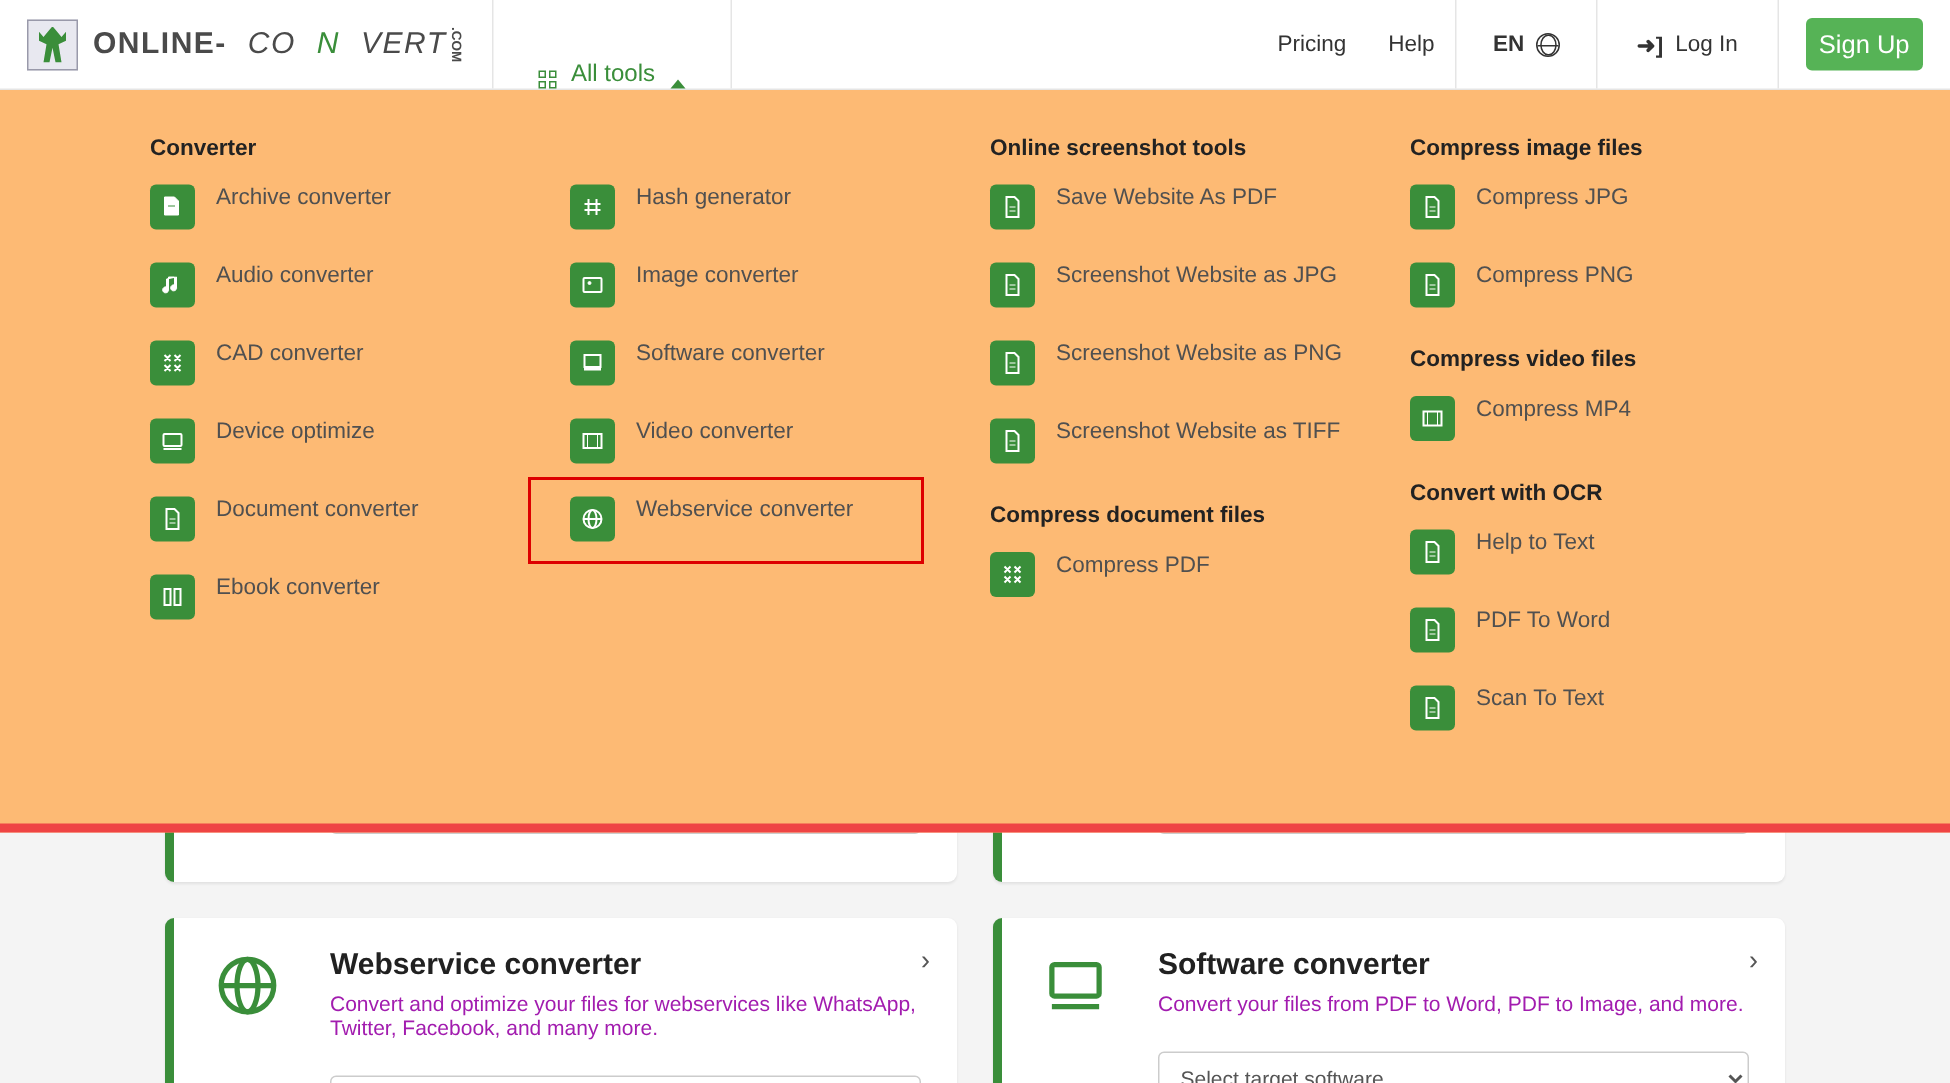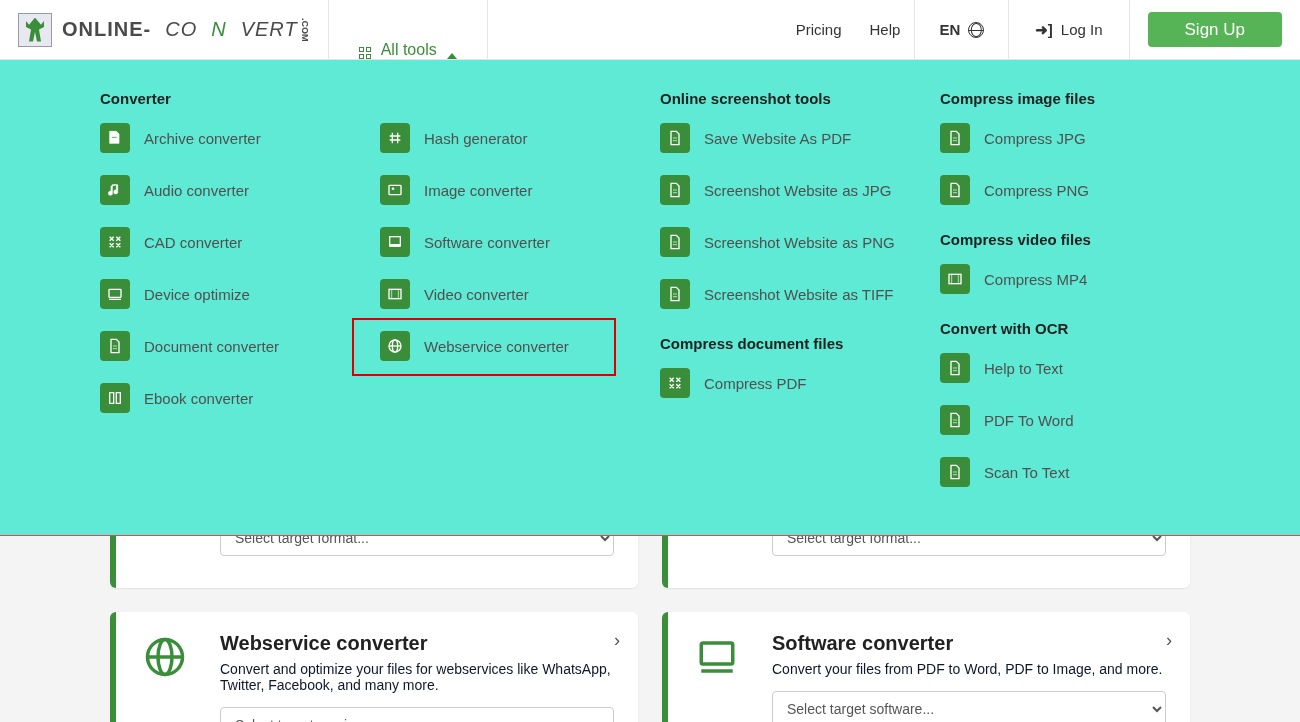--- a/index.html
+++ b/index.html
@@ -31,56 +31,56 @@
   .chev{width:0;height:0;border-left:5px solid transparent;border-right:5px solid transparent;border-bottom:6px solid #3a8e3a;}
 
   .spacer{flex:1;}
   .navitem{display:flex;align-items:center;padding:0 14px;color:#333;font-size:15px;cursor:pointer;}
   .lang{border-left:1px solid #e5e5e5;border-right:1px solid #e5e5e5;padding:0 24px;gap:8px;font-weight:bold;}
   .globe{width:16px;height:16px;border:1.5px solid #333;border-radius:50%;position:relative;}
   .globe:before{content:"";position:absolute;left:50%;top:0;bottom:0;width:60%;transform:translateX(-50%);border:1.5px solid #333;border-radius:50%;}
   .globe:after{content:"";position:absolute;top:50%;left:0;right:0;height:0;border-top:1.5px solid #333;}
   .login{gap:8px;padding:0 26px;border-right:1px solid #e5e5e5;}
   .login-ic{font-weight:bold;}
-  .signup{background:#56b356;color:#fff;border-radius:4px;margin:12px 18px;padding:0 37px;display:flex;align-items:center;font-size:17px;}
+  .signup{background:#56b356;color:#fff;border-radius:4px;margin:12px 18px;padding:0 9px;display:flex;align-items:center;font-size:17px;}
 
   
   .mega {
-    position:absolute; left:0; right:0; top:60px; background:#5eead4;
-    border-bottom:1px solid #ef4444;
+    position:absolute; left:0; right:0; top:60px; background:#fdba74;
+    border-bottom:6px solid #ef4444;
     display:grid;
     grid-template-columns: 280px 280px 280px 280px;
-    padding:30px 0 26px 100px;
+    padding:30px 0 40px 100px;
     gap:0 0;
     z-index:10;
   }
   .col h4{font-size:15px;color:#222;font-weight:700;margin-bottom:16px;}
   .col h4.sub{margin-top:26px;}
   .col ul{list-style:none;}
-  .col li{display:flex;align-items:center;gap:14px;margin-bottom:22px;cursor:pointer;}
+  .col li{display:flex;align-items:flex-start;gap:14px;margin-bottom:22px;cursor:pointer;}
   .col li span.lbl{color:#505050;font-size:15px;}
   .ic{
     width:30px;height:30px;background:#3a8e3a;border-radius:4px;
     display:flex;align-items:center;justify-content:center;flex-shrink:0;
   }
   .ic svg{width:16px;height:16px;fill:#fff;stroke:#fff;}
   .highlight{border:2px solid #d00; position:absolute; left:352px; top:258px; width:264px; height:58px;pointer-events:none;}
 
   
   .cards{padding:20px 110px;display:grid;grid-template-columns:1fr 1fr;gap:24px;margin-top:440px;}
   .card{
     background:#fff;border-radius:6px;border-left:6px solid #3a8e3a;
     padding:20px 24px 22px 24px;position:relative;
     display:flex;gap:30px;align-items:flex-start;
     box-shadow:0 1px 2px rgba(0,0,0,.08);
   }
   .card .big-ic{width:50px;height:50px;display:flex;align-items:center;justify-content:center;color:#3a8e3a;}
   .card .big-ic svg{width:42px;height:42px;stroke:#3a8e3a;fill:none;stroke-width:2;}
   .card h3{font-size:20px;font-weight:700;margin-bottom:6px;}
-  .card p{font-size:14px;color:#0f172a;margin-bottom:14px;}
+  .card p{font-size:14px;color:#a21caf;margin-bottom:24px;}
   .card select{width:100%;height:36px;border:1px solid #ccc;border-radius:4px;padding:0 10px;font-size:14px;color:#555;background:#fff;}
   .card .go{position:absolute;top:18px;right:18px;font-size:18px;color:#555;}
   .card .body{flex:1;}
   .card.noicon .big-ic{visibility:hidden;}
   .select-only select{margin-top:0;}
 </style>
 </head>
 <body>
 
 <div class="header">

